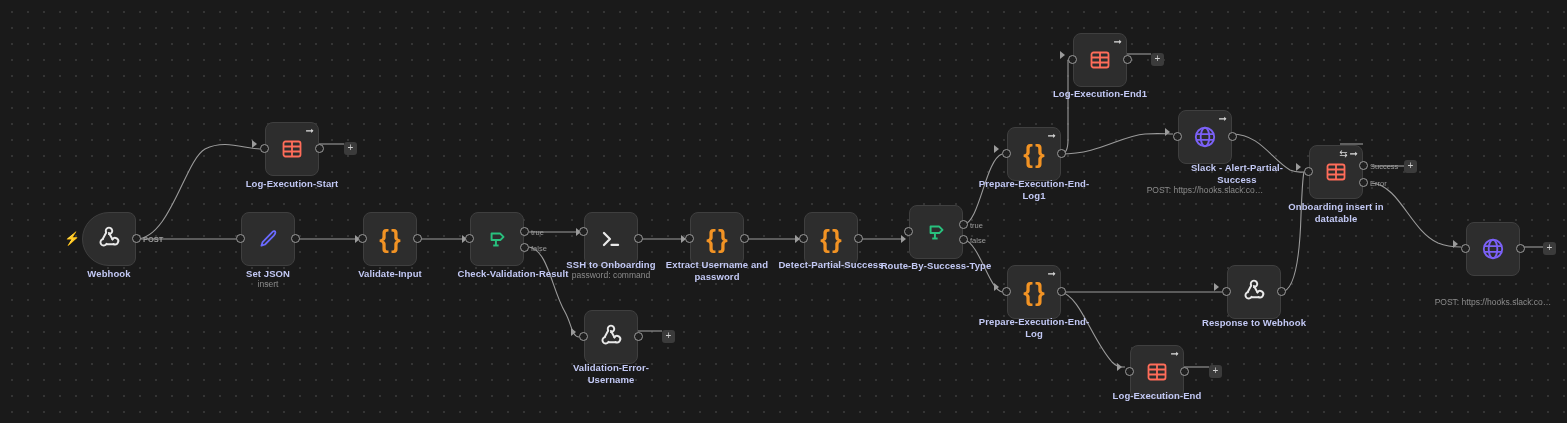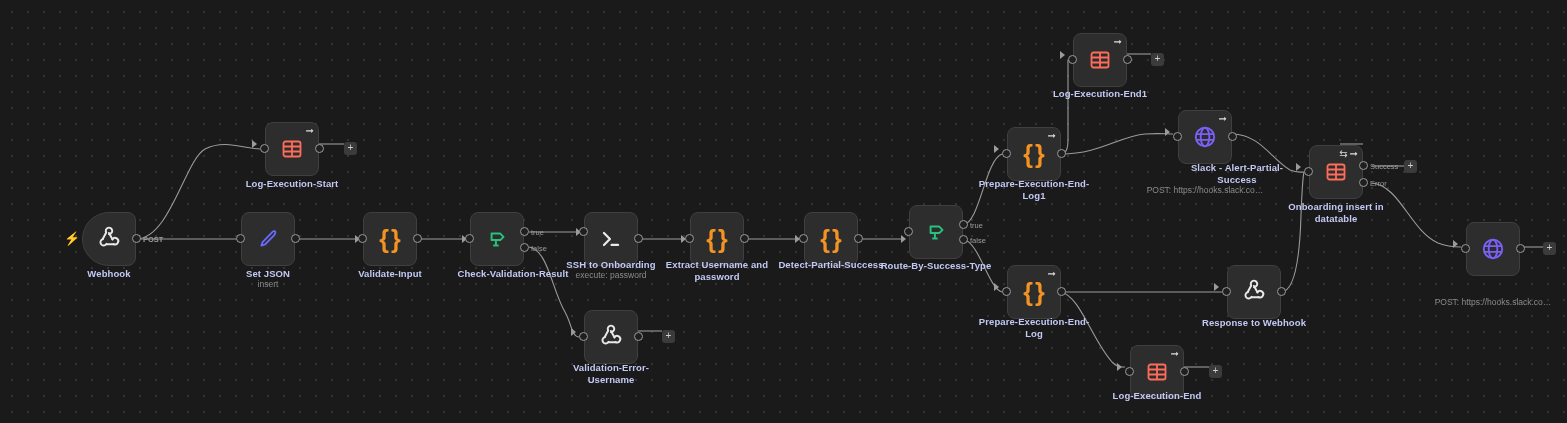--- a/index.html
+++ b/index.html
@@ -238,21 +238,21 @@
       <svg width="26" height="26" viewBox="0 0 24 24" fill="none" stroke="#e9e9e9" stroke-width="2.1" stroke-linecap="round" stroke-linejoin="round">
         <path d="M5.5 6.5 11 12l-5.5 5.5"></path>
         <path d="M12.5 17.5h6"></path>
       </svg>
     </span>
   </div>
   <div class="port" style="left:579px;top:227px;"></div>
   <div class="port" style="left:634px;top:234px;"></div>
   <div class="in-arrow" style="left:681px;top:235px;"></div>
   <div class="caption" style="left:548px;top:259px;width:126px;">SSH to Onboarding</div>
-  <div class="subcaption" style="left:548px;top:270px;width:126px;">execute: password</div>
+  <div class="subcaption" style="left:548px;top:270px;width:126px;">password: command</div>
 
   <div class="node" style="left:584px;top:310px;">
     <span class="glyph ic-white">
       <svg width="26" height="26" viewBox="0 0 24 24" fill="none" stroke="#e9e9e9" stroke-width="1.8" stroke-linecap="round">
         <path d="M12 7.5a3 3 0 1 0-2.6-1.5"></path>
         <path d="M9.3 6.2 6.1 12.2"></path>
         <path d="M6.3 12.1a3 3 0 1 0 3.4 4.4"></path>
         <path d="M9.6 16.9h6.8"></path>
         <path d="M16.2 16.7a3 3 0 1 0-1.1-4.4"></path>
         <path d="M15.3 12.4 12 6.4"></path>

